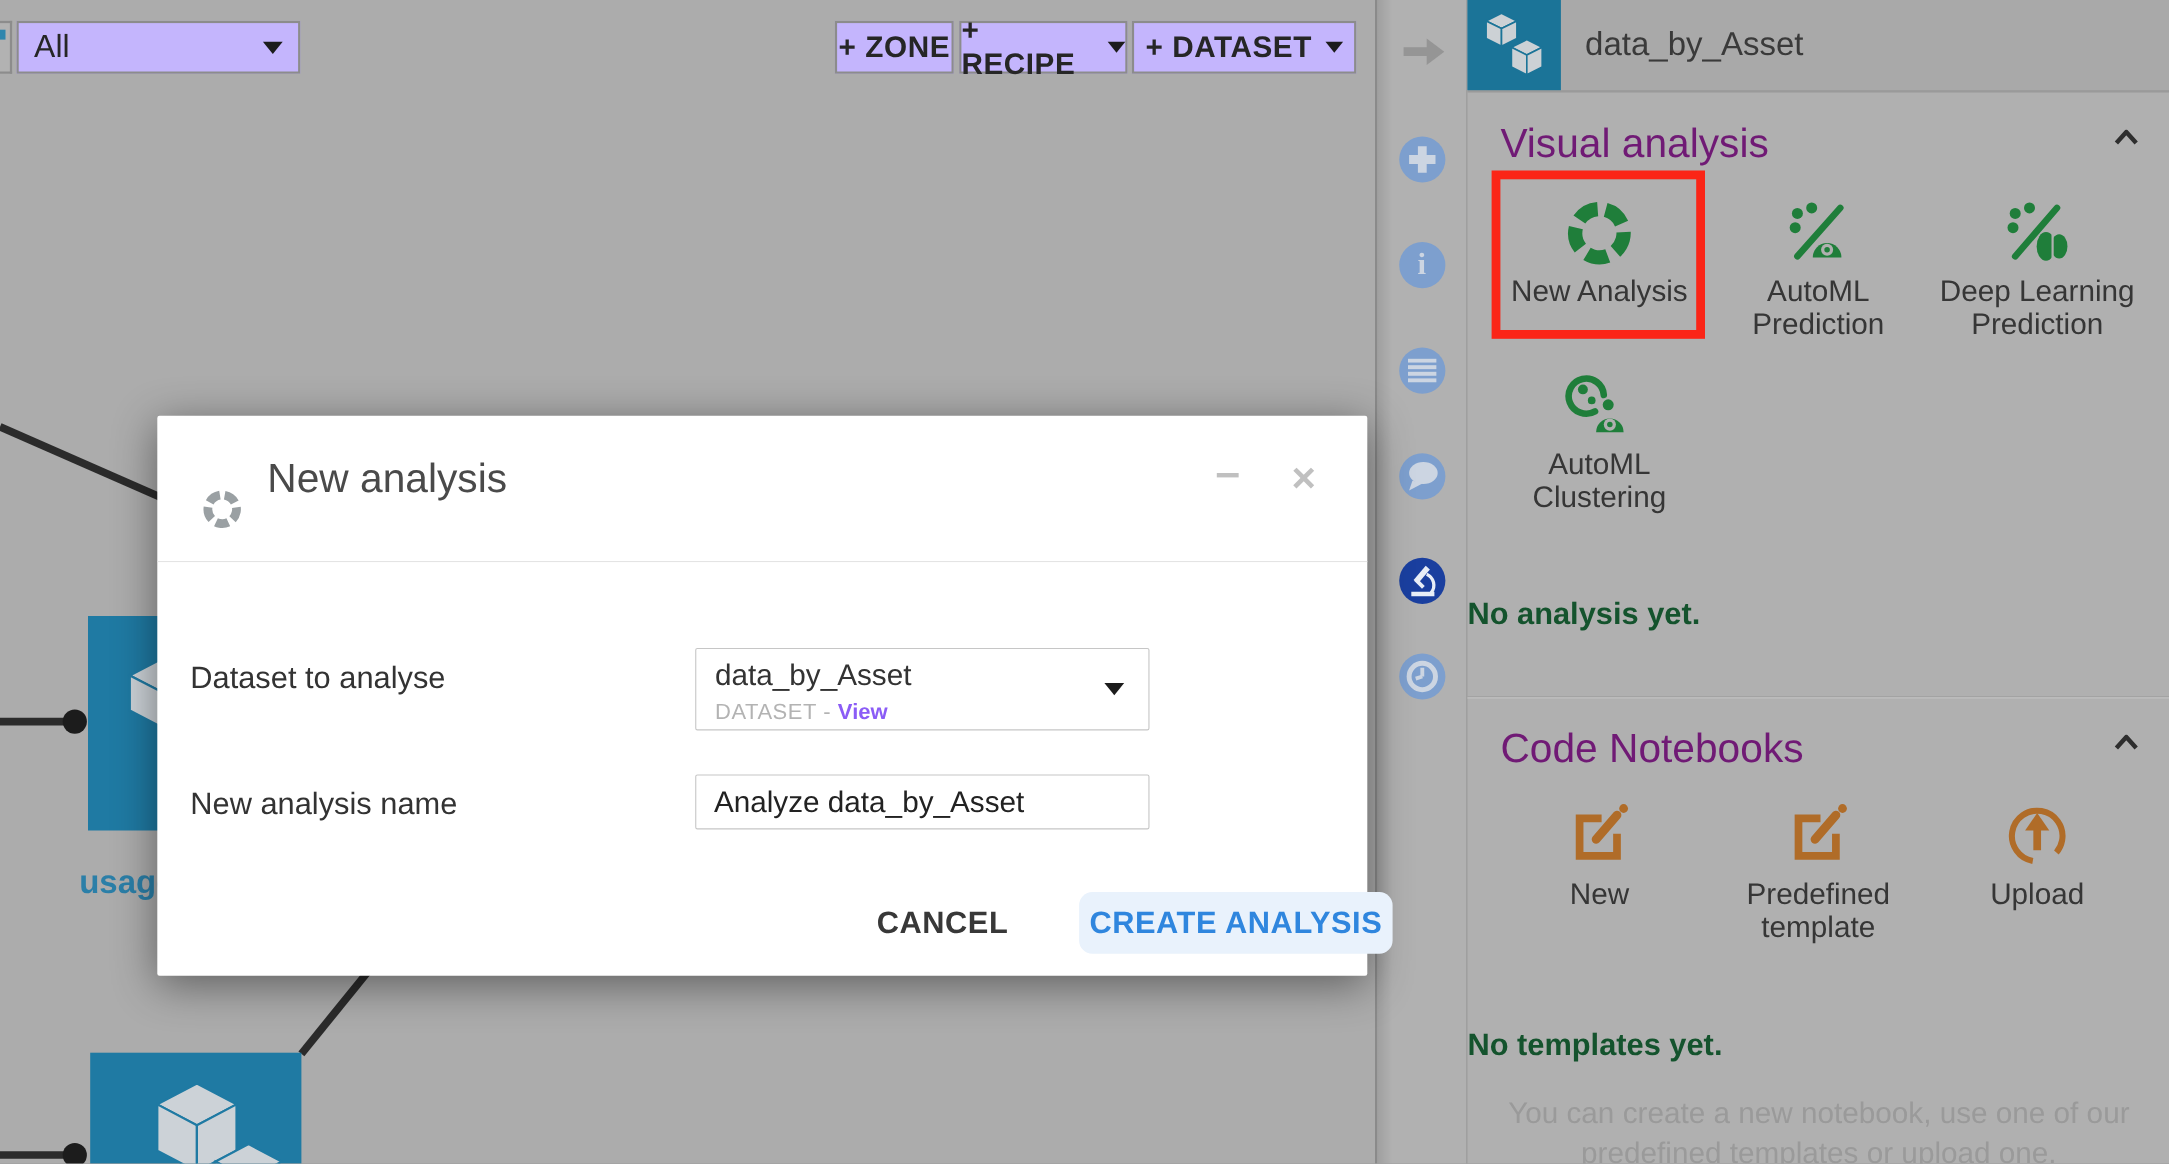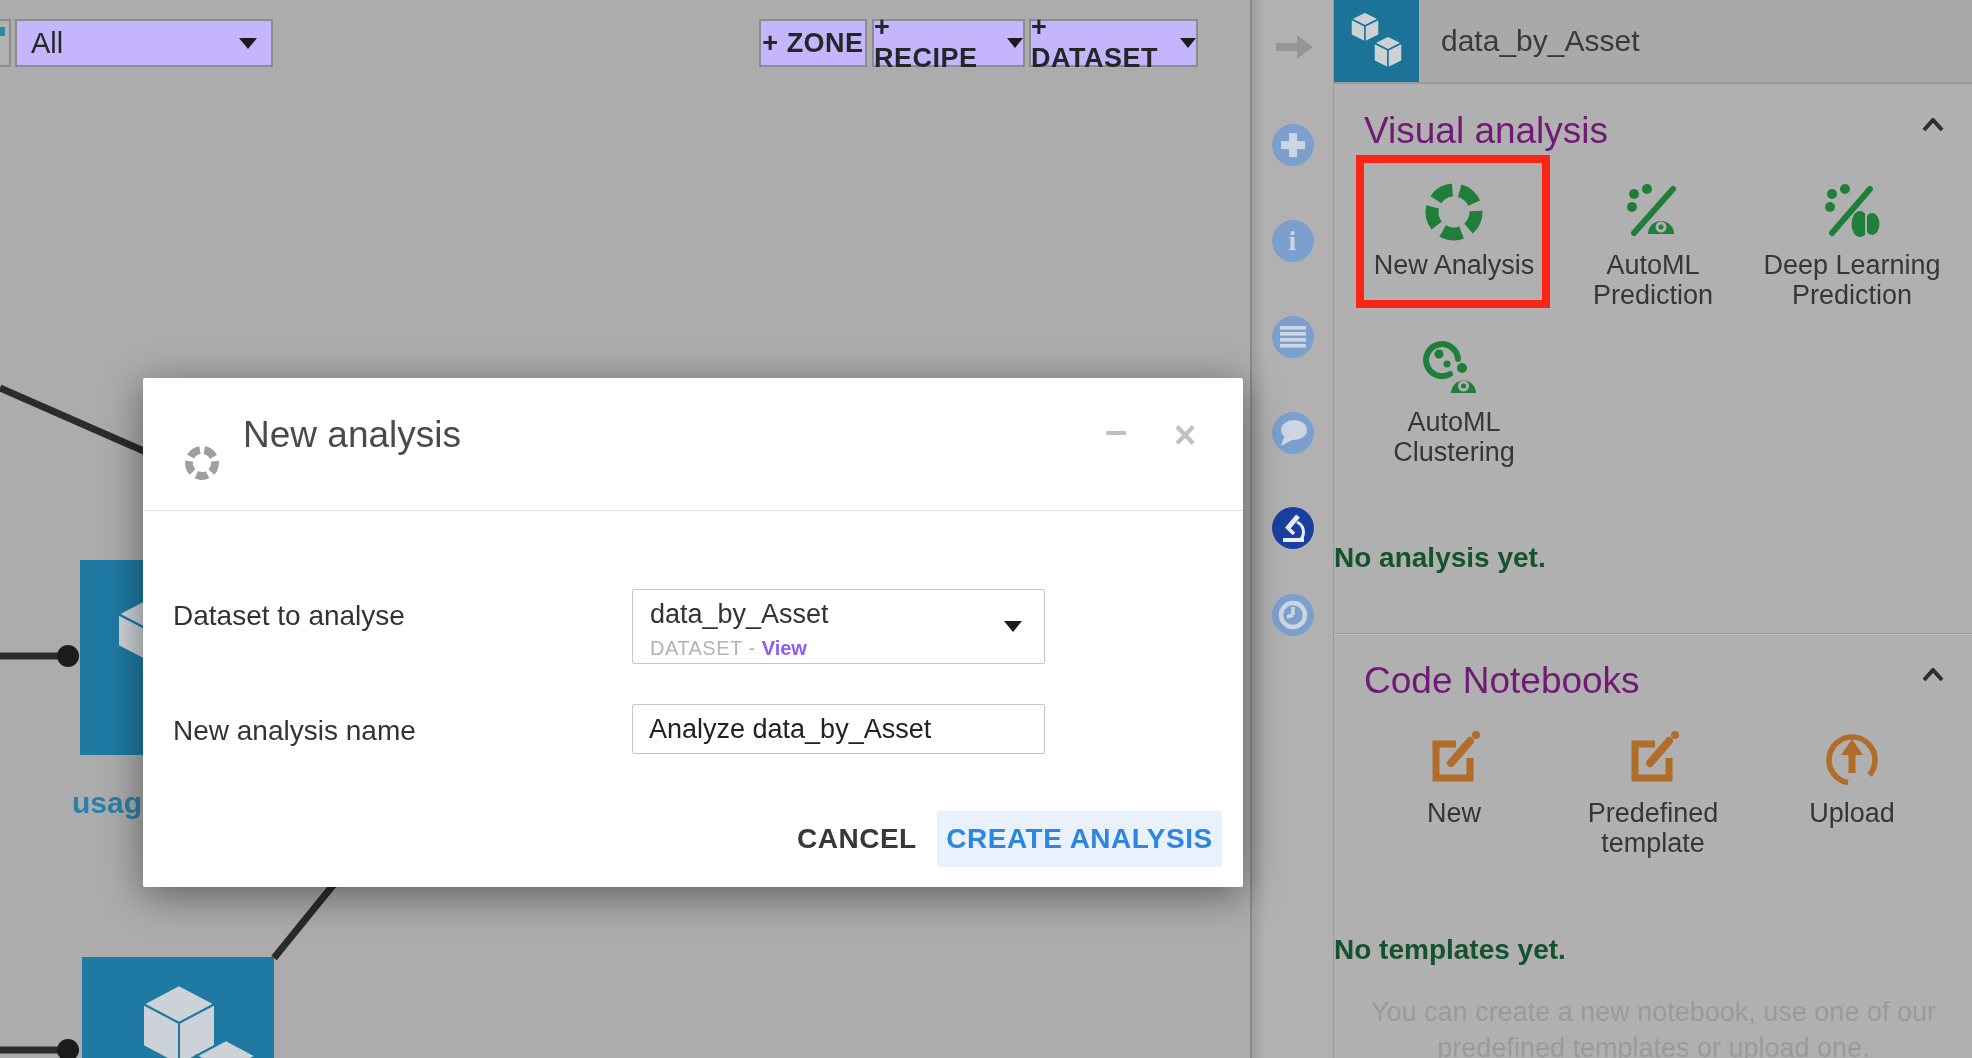--- a/index.html
+++ b/index.html
@@ -13,21 +13,21 @@
   
   .tb-box{position:absolute;top:19px;height:48px;box-sizing:border-box;border:2px solid #8c8c8c;
       background:#c4b5fd;display:flex;align-items:center;color:#262626;}
   #filter-dd{left:15px;width:258px;padding:0 14px;font-size:29px;justify-content:space-between;}
   #edge-sliver{position:absolute;left:0;top:19px;width:11px;height:48px;box-sizing:border-box;
       border:2px solid #8c8c8c;border-left:none;background:#b2b2b2;}
   #edge-sliver i{position:absolute;left:0;top:6px;width:5px;height:9px;background:#2f86ad;}
   .tb-btn{font-weight:700;font-size:27px;justify-content:center;gap:12px;letter-spacing:.5px;cursor:pointer;}
   #zone-btn{left:759px;width:108px;}
   #recipe-btn{left:872px;width:153px;}
-  #dataset-btn{left:1029px;width:169px;}
+  #dataset-btn{left:1029px;width:204px;}
   .caret{width:0;height:0;border-left:9px solid transparent;border-right:9px solid transparent;
       border-top:11px solid #1c1c1c;display:inline-block;}
   .caret.sm{border-left-width:8px;border-right-width:8px;border-top-width:10px;}
   
   #strip{position:absolute;left:1250px;top:0;width:83px;height:1058px;background:#b1b1b1;
       border-left:2px solid #8a8a8a;box-sizing:border-box;
       background-image:linear-gradient(to right,rgba(0,0,0,0.10),rgba(0,0,0,0) 14px);}
   .strip-ic{position:absolute;left:50%;transform:translateX(-50%);width:42px;height:42px;
       border-radius:50%;background:#7d9fce;display:flex;align-items:center;justify-content:center;cursor:pointer;}
   .strip-ic.active{background:#1a3f9f;}
@@ -66,22 +66,22 @@
   #dd-dataset .v1{position:absolute;left:17px;top:9px;font-size:27px;color:#333;}
   #dd-dataset .v2{position:absolute;left:17px;top:47px;font-size:20px;color:#b3b3b3;letter-spacing:.5px;}
   #dd-dataset .v2 a{color:#8b5cf6;font-weight:700;text-decoration:none;letter-spacing:0;}
   #dd-dataset .caret{position:absolute;right:22px;top:31px;}
   #name-input{position:absolute;left:489px;top:326px;width:413px;height:50px;box-sizing:border-box;
       border:1.5px solid #c6c6c6;border-radius:2px;font-family:"Liberation Sans",sans-serif;
       font-size:27px;color:#222;padding:0 16px;outline:none;}
   #cancel-btn{position:absolute;left:648px;top:433px;height:56px;display:flex;align-items:center;
       font-size:28px;font-weight:700;color:#383838;letter-spacing:.5px;cursor:pointer;background:none;border:none;
       font-family:"Liberation Sans",sans-serif;}
-  #create-btn{position:absolute;left:794px;top:433px;width:285px;height:56px;background:#e9f2fc;
-      border:none;border-radius:2px;font-family:"Liberation Sans",sans-serif;font-size:28px;font-weight:700;
+  #create-btn{position:absolute;left:838px;top:433px;width:285px;height:56px;background:#e9f2fc;
+      border:none;border-radius:12px;font-family:"Liberation Sans",sans-serif;font-size:28px;font-weight:700;
       color:#2f86de;letter-spacing:.5px;cursor:pointer;}
 </style>
 </head>
 <body>
 
 <div id="screen">
 
   <div id="canvas">
     <svg id="flow-svg" width="1250" height="1058">
       <line x1="0" y1="388" x2="146" y2="452" stroke="#2b2b2b" stroke-width="7"></line>

